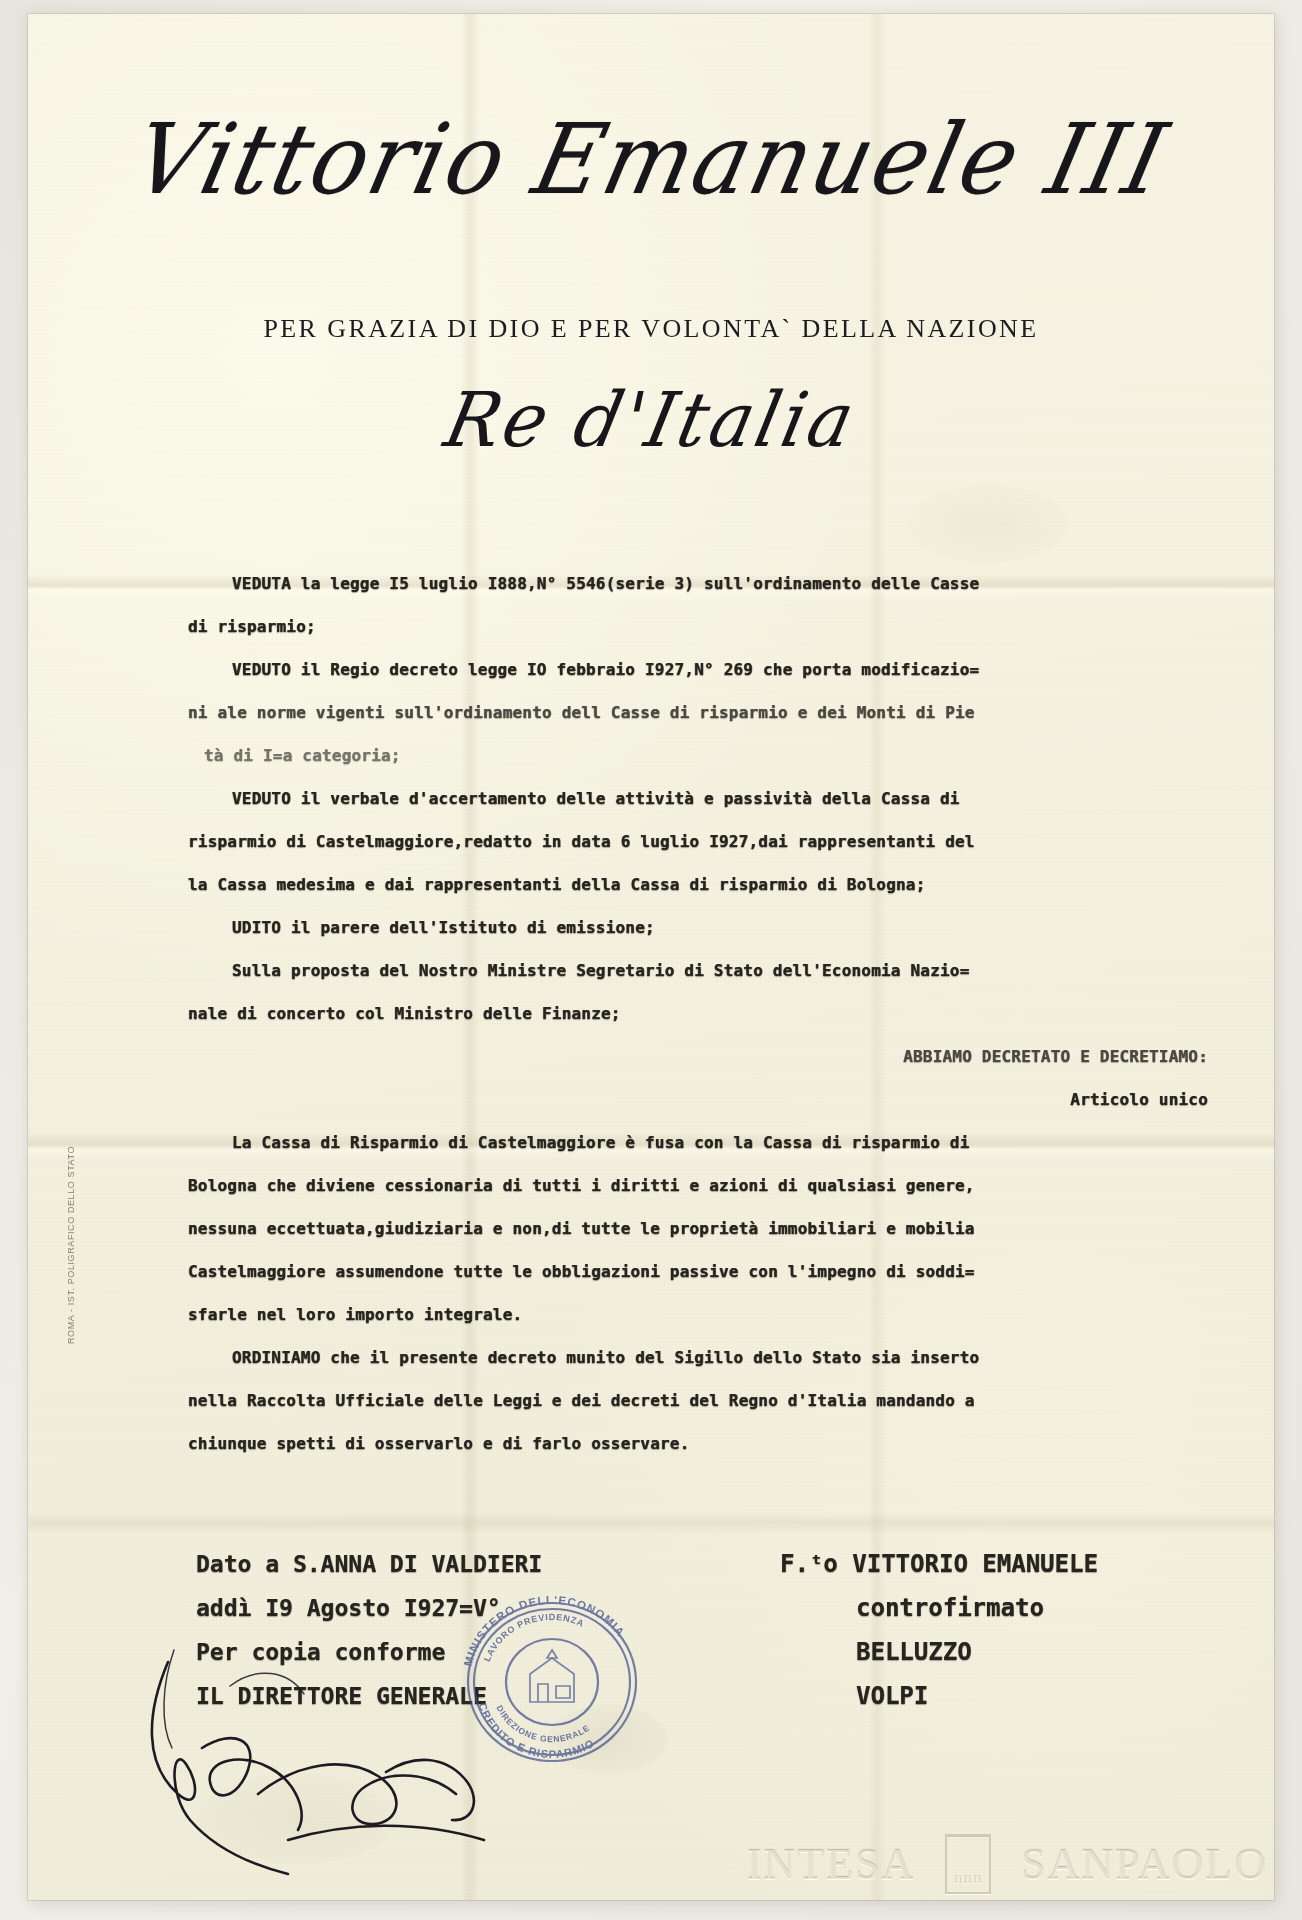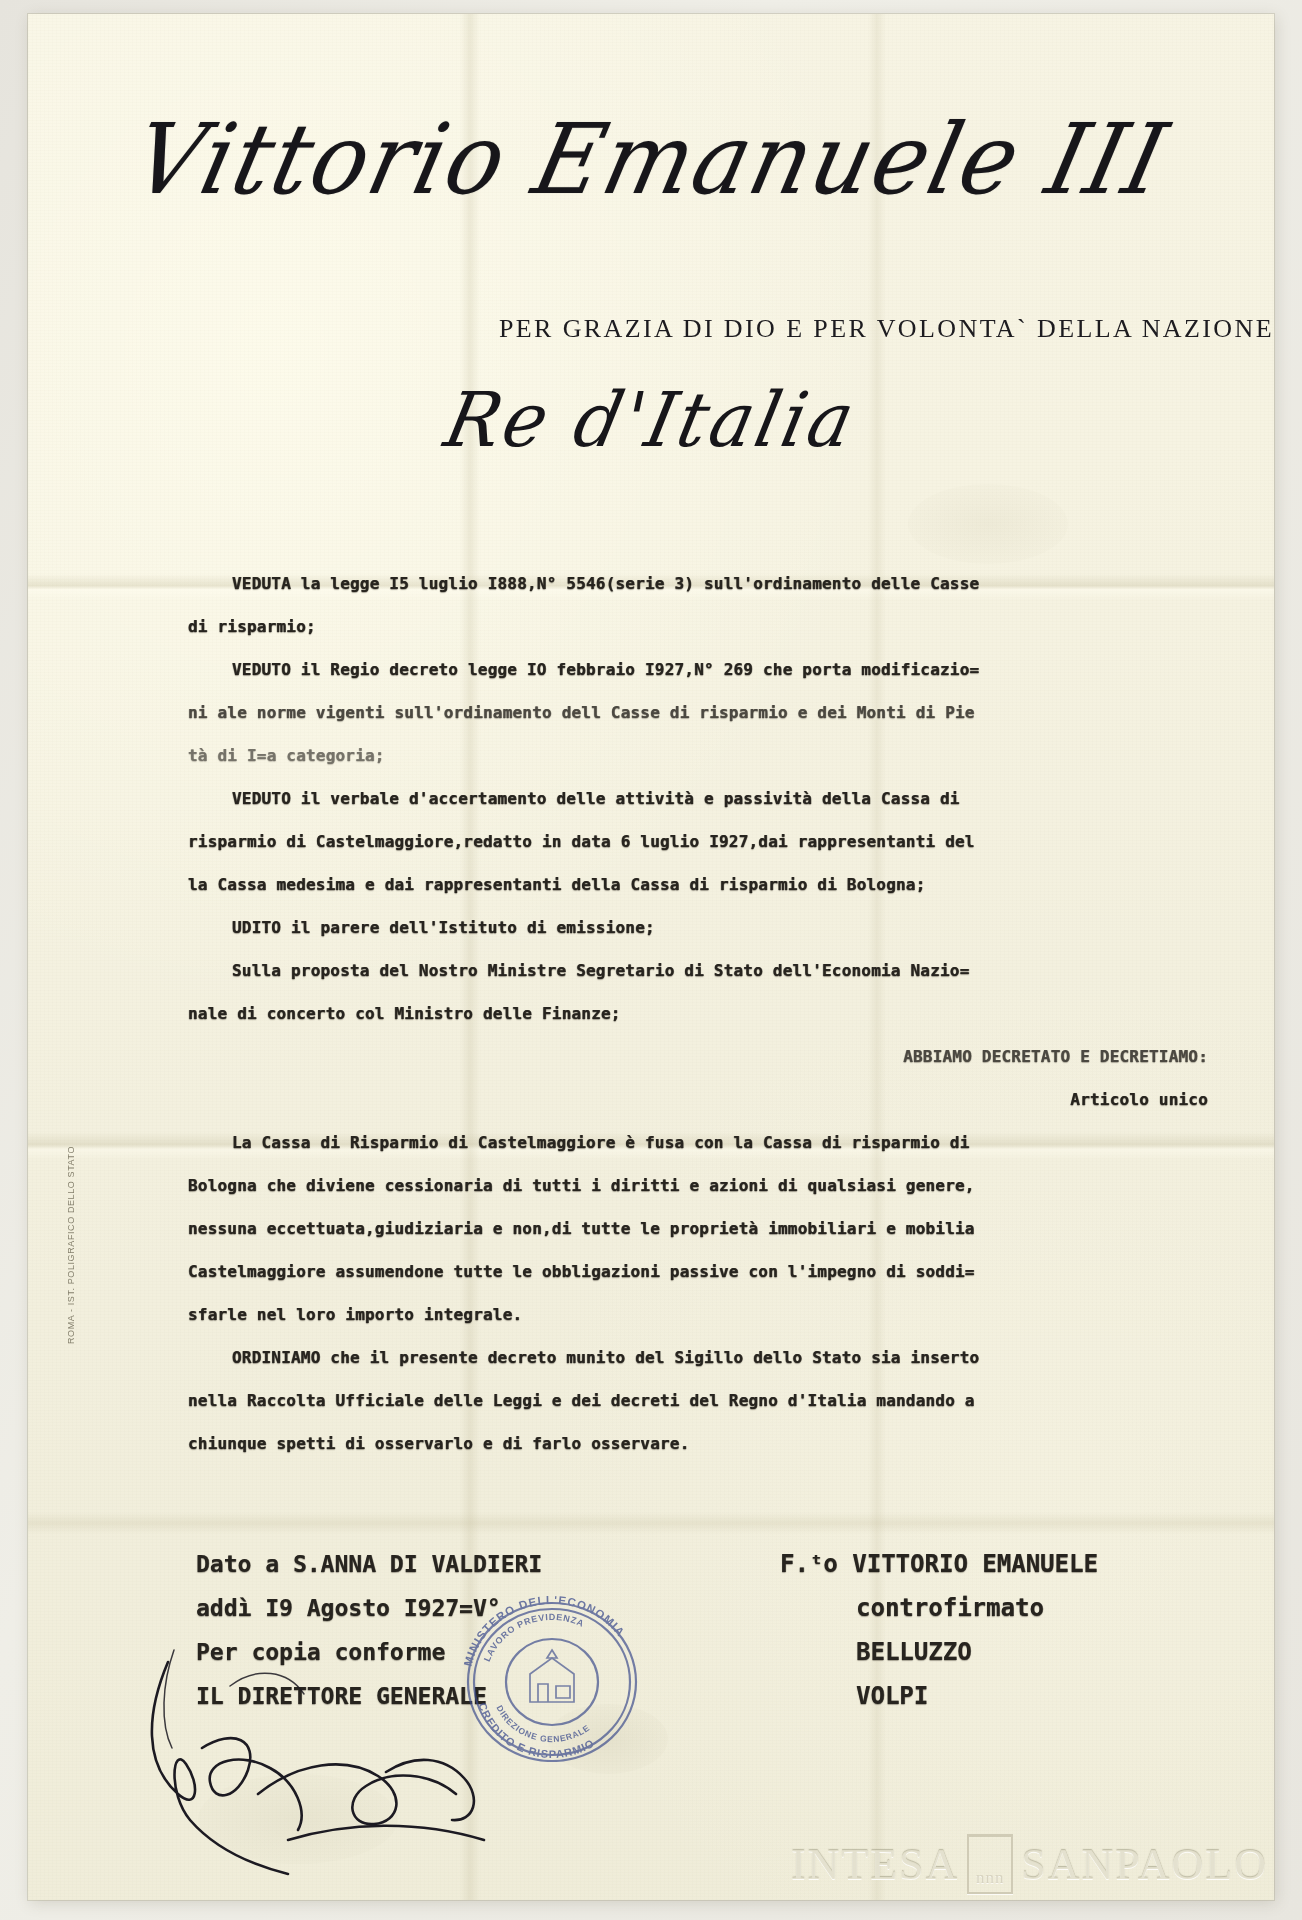--- a/index.html
+++ b/index.html
@@ -77,21 +77,21 @@
     letter-spacing: 2px;
     color: #17161a;
     transform: skewX(-13deg) scaleY(1.06);
     text-shadow: 0 0 1px rgba(30,28,30,0.35);
     white-space: nowrap;
   }
   .subtitle-nation {
     position: absolute;
     left: 0; right: 0;
     top: 300px;
-    text-align: right;
+    text-align: center;
     font-family: "Liberation Serif", serif;
     font-size: 26px;
     letter-spacing: 2.4px;
     color: #1d1c20;
   }
   .royal-title {
     position: absolute;
     left: 0; right: 0;
     top: 364px;
     text-align: center;
@@ -118,21 +118,21 @@
     letter-spacing: 0.2px;
     text-shadow:
        0.5px 0 0 rgba(40,36,30,0.55),
       -0.4px 0.3px 0 rgba(40,36,30,0.35),
        0 0.6px 1.1px rgba(50,45,35,0.45);
   }
   .para { margin: 0; }
   .para .ind { display: inline-block; width: 44px; }
   .centered { text-align: right; }
   .faded { opacity: 0.82; }
-  .faint { opacity: 0.62; }
+  .faint { opacity: 0.62; margin-left: 16px; }
 
   
   .sig-left {
     position: absolute;
     left: 168px;
     top: 1528px;
     font-family: "DejaVu Sans Mono", monospace;
     font-size: 23px;
     font-weight: 700;
     line-height: 44px;
@@ -189,21 +189,21 @@
     white-space: nowrap;
   }
 
   
   .watermark {
     position: absolute;
     right: 34px;
     bottom: 26px;
     display: flex;
     align-items: center;
-    gap: 8px;
+    gap: 30px;
     font-family: "Liberation Serif", serif;
     font-size: 44px;
     letter-spacing: 2px;
     color: rgba(226,223,203,0.9);
     text-shadow: 0 1px 0 rgba(255,255,255,0.85), 0 -1px 1px rgba(150,145,120,0.55);
     pointer-events: none;
   }
   .wm-mark {
     width: 46px; height: 60px;
     border: 2px solid rgba(205,201,180,0.95);

